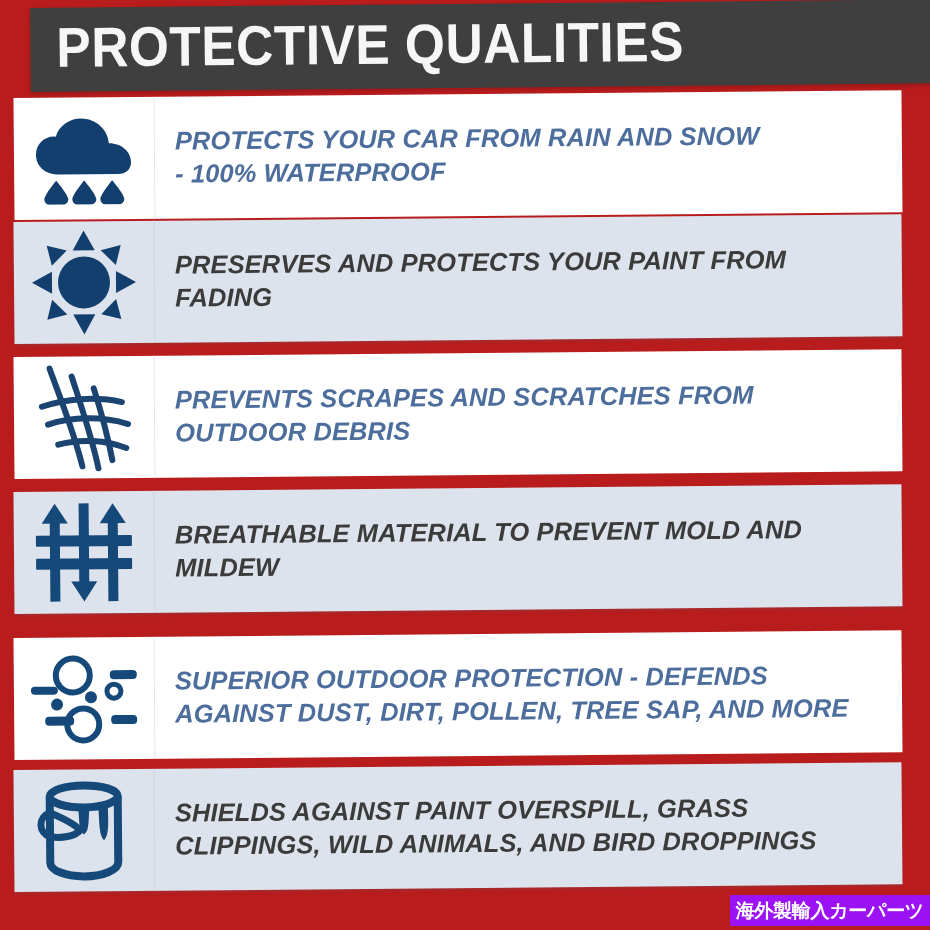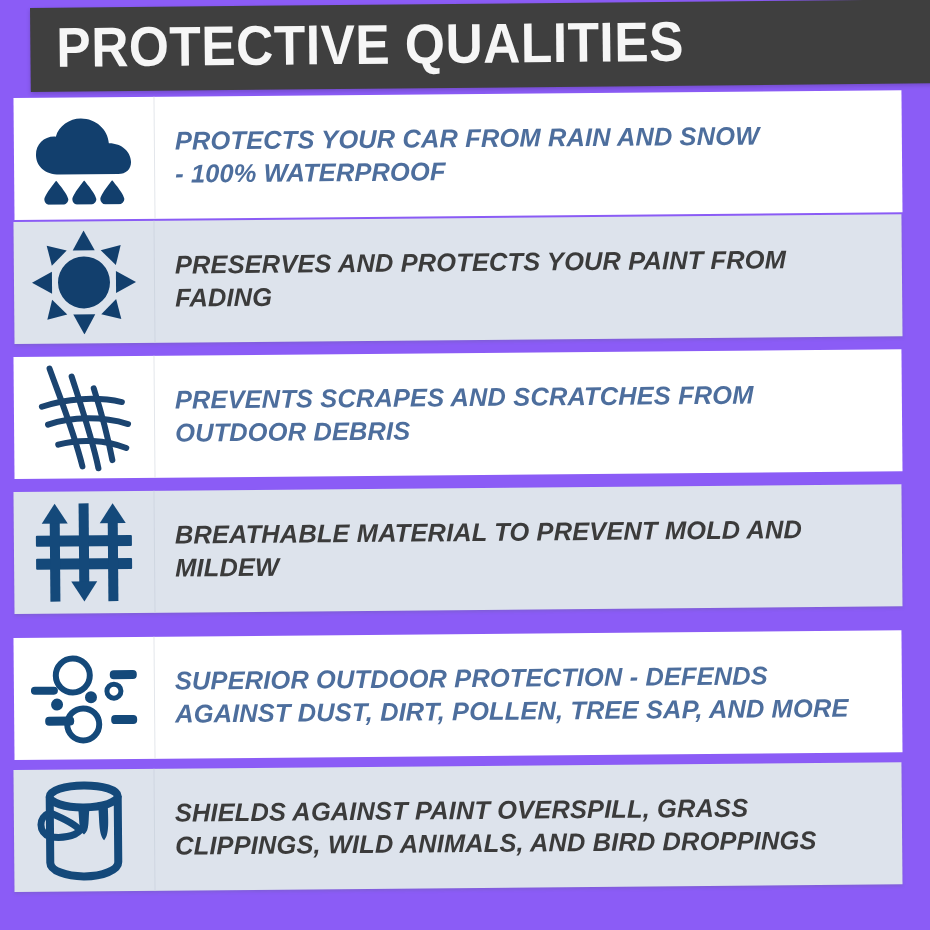--- a/index.html
+++ b/index.html
@@ -11,21 +11,21 @@
     width: 930px;
     height: 930px;
     overflow: hidden;
     font-family: "Liberation Sans", sans-serif;
     position: relative;
   }
 
   #infographic {
     position: absolute;
     inset: 0;
-    background: #8b5cf6;
+    background: #b91c1c;
     text-decoration: underline;
   }
 
   
   .header-bar {
     position: absolute;
     left: 30px;
     top: 8px;
     width: 910px;
     height: 84px;
@@ -270,14 +270,15 @@
         </g>
       </svg>
     </div>
     <div class="divider"></div>
     <div class="text-cell">
       <div class="feature-text">SHIELDS AGAINST PAINT OVERSPILL, GRASS
 CLIPPINGS, WILD ANIMALS, AND BIRD DROPPINGS</div>
     </div>
   </div>
 
+  <div class="watermark">海外製輸入カーパーツ</div>
 
 </div>
 
 </body></html>

